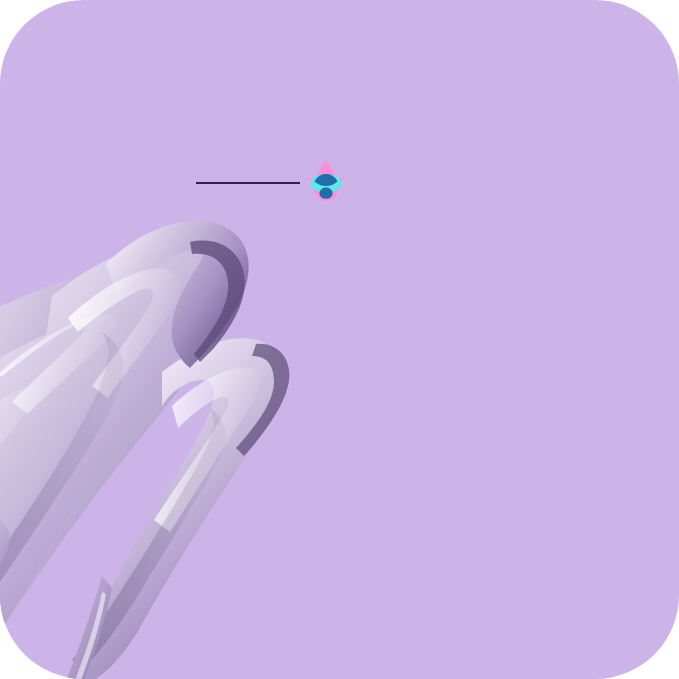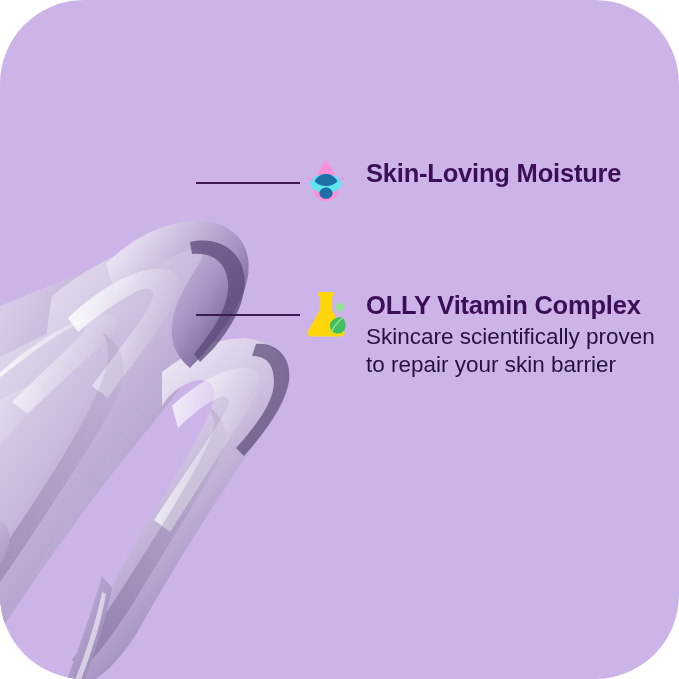--- a/index.html
+++ b/index.html
@@ -236,45 +236,19 @@
           <path d="M14.5 25.5 C17 20.5 21 18 26 18 C31 18 35 20.5 37.5 25.5 C34 28.5 30.3 30 26 30 C21.7 30 18 28.5 14.5 25.5 Z" fill="#1f6fa8"></path>
 
           <path d="M26 31.5 C29.6 31.5 32.6 34 32.6 37.2 C32.6 40.3 29.6 42.8 26 42.8 C22.4 42.8 19.4 40.3 19.4 37.2 C19.4 34 22.4 31.5 26 31.5 Z" fill="#1f6fa8"></path>
 
           <path d="M8 22 l4 1.6" stroke="#ff8fd8" stroke-width="1.6" stroke-linecap="round" fill="none" opacity="0.9"></path>
           <path d="M44 22 l-4 1.6" stroke="#ff8fd8" stroke-width="1.6" stroke-linecap="round" fill="none" opacity="0.9"></path>
         </svg>
       </div>
 
       <div class="copy">
-        <div class="f-title">Skin-Loving Moisture</div>
       </div>
     </div>
 
-    <div class="feature feature-2">
-      <div class="leader leader-2">
-        <span class="leader-line"></span>
-      </div>
-
-      <div class="icon-slot">
-        <svg viewBox="0 0 52 52" xmlns="http://www.w3.org/2000/svg" aria-hidden="true">
-
-          <path d="M20 6 L32 6 L32 22 L44 43 C45.6 45.8 43.7 48.5 40.6 48.5 L11.4 48.5 C8.3 48.5 6.4 45.8 8 43 L20 22 Z" fill="#ffd60a"></path>
-
-          <rect x="18" y="4" width="16" height="4.5" rx="2.2" fill="#ffd60a"></rect>
-
-          <circle cx="40" cy="19" r="4.2" fill="#8fe38f"></circle>
-
-          <path d="M41 29 C41 29 30 29.5 30 38 C30 42.4 33.6 45.6 38 45.6 C42.4 45.6 45.6 42.2 45.6 37.8 C45.6 31 41 29 41 29 Z" fill="#3fbf5f"></path>
-          <path d="M41.6 30.4 C38 34 33.5 39.4 31.6 43.6" stroke="#8fe38f" stroke-width="1.8" fill="none" stroke-linecap="round" opacity="0.85"></path>
-        </svg>
-      </div>
-
-      <div class="copy">
-        <div class="f-title">OLLY Vitamin Complex</div>
-        <div class="f-desc">Skincare scientifically proven
-to repair your skin barrier</div>
-      </div>
-    </div>
 
 
   </div>
 </div>
 
 </body></html>

